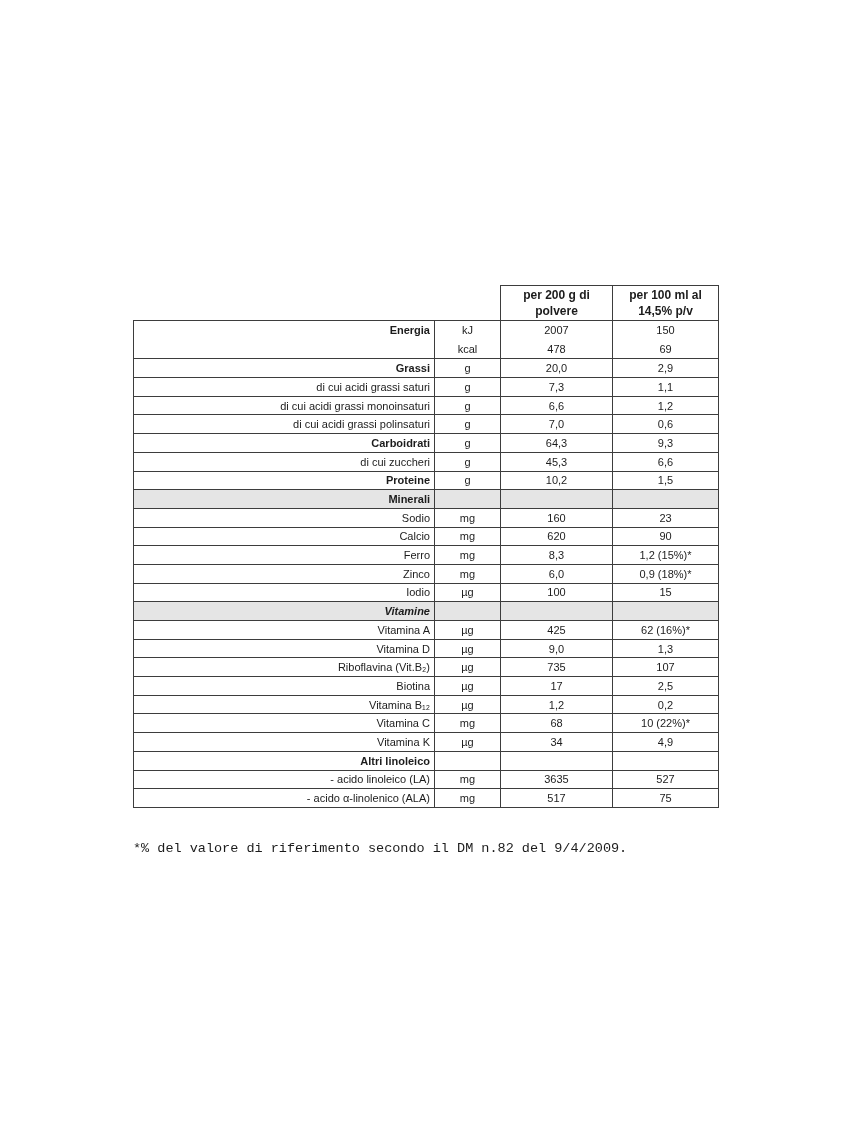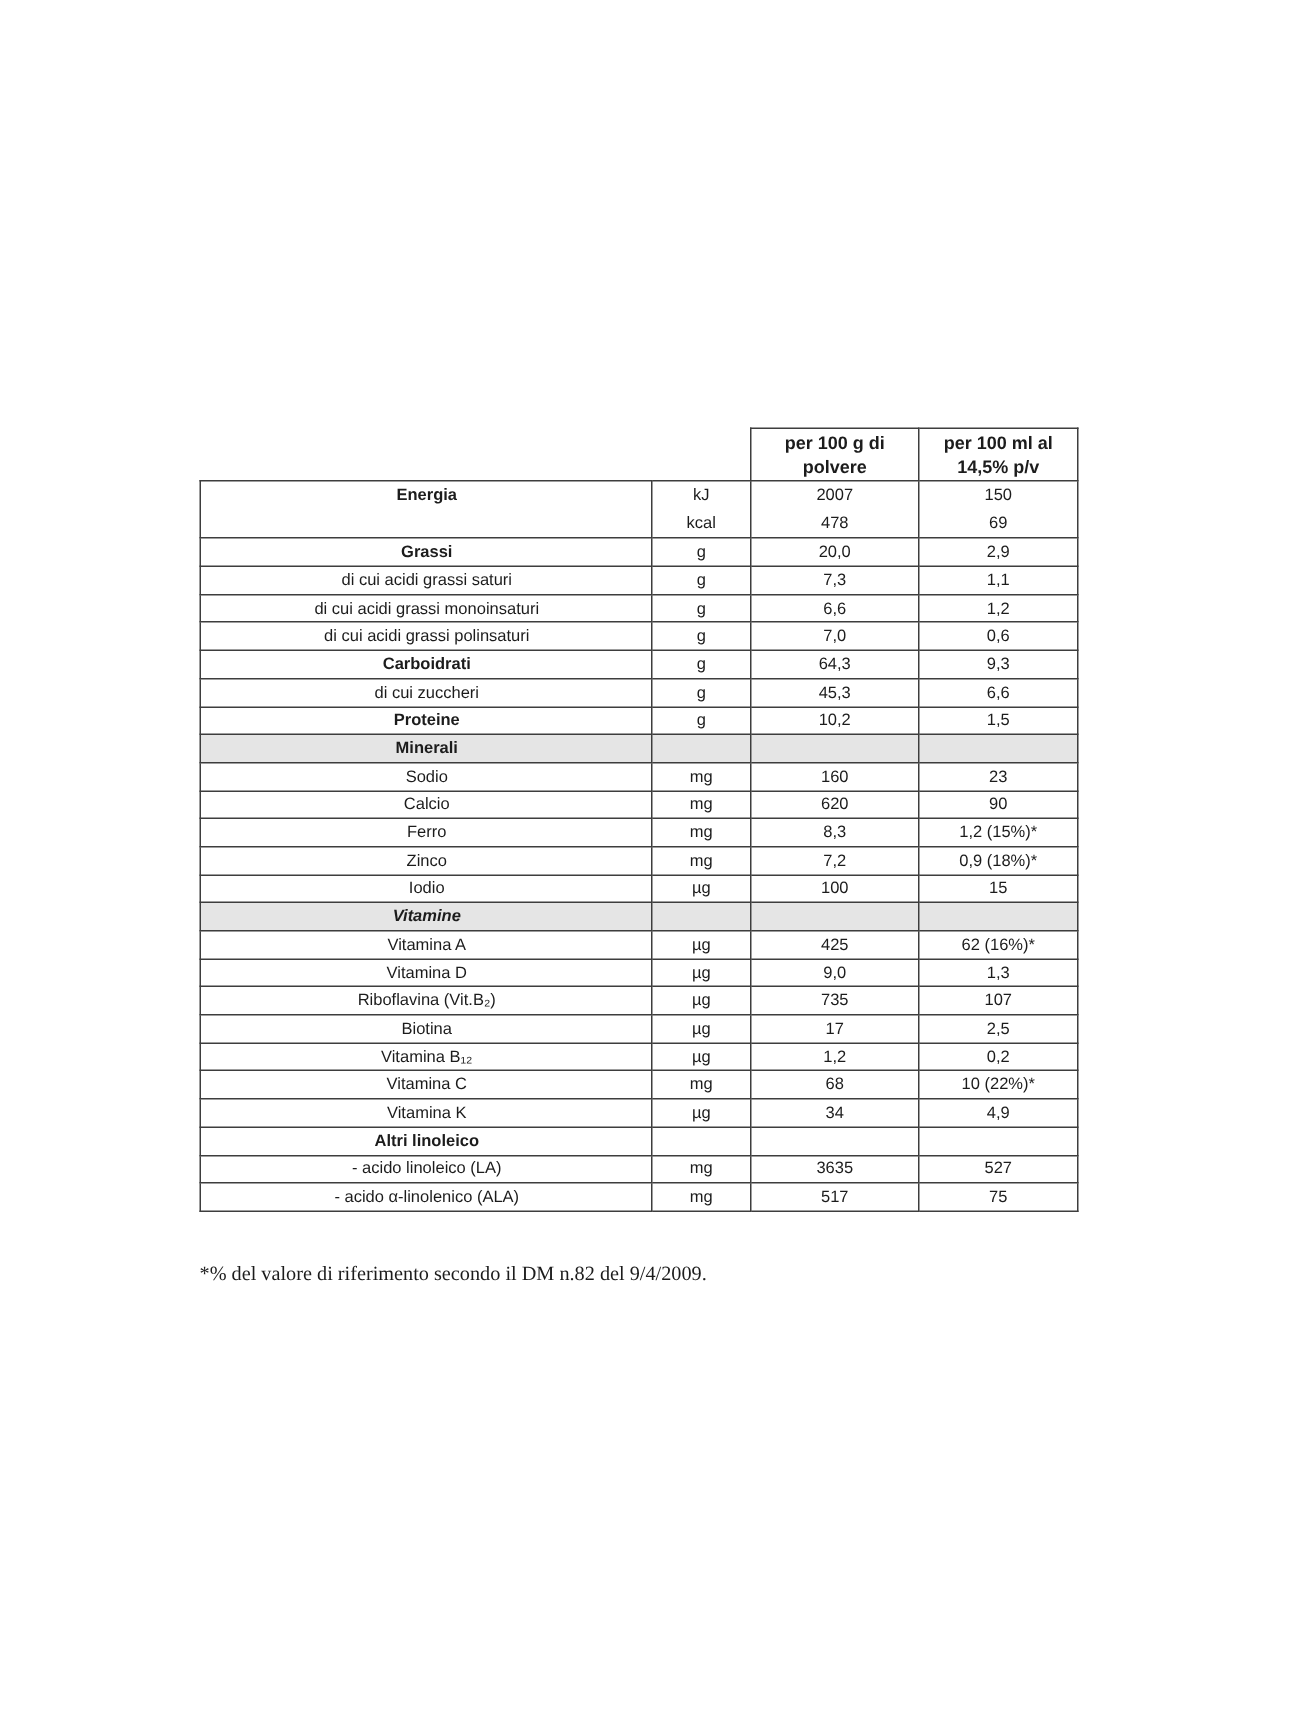--- a/index.html
+++ b/index.html
@@ -45,42 +45,42 @@
     background: transparent;
   }
   .nutrition-table td {
     border: 1px solid #3d3d3d;
     height: 18.7px;
     padding: 0 4px;
     vertical-align: middle;
     background: #ffffff;
   }
   .nutrition-table td.c-label {
-    text-align: center;
+    text-align: right;
     padding-left: 5px;
   }
   .nutrition-table td.c-unit,
   .nutrition-table td.c-per100g,
   .nutrition-table td.c-per100ml {
     text-align: center;
   }
   .nutrition-table tr.shaded td { background: #e5e5e5; }
   .nutrition-table .b { font-weight: bold; }
   .nutrition-table .i { font-style: italic; margin-left: 24px; }
   .nutrition-table tr.energy td { vertical-align: top; }
   .nutrition-table tr.energy td.c-label { padding-top: 3px; }
   .nutrition-table tr.energy .line {
     height: 18.5px;
     line-height: 18.5px;
   }
   .footnote {
     position: absolute;
     left: 133px;
     top: 841px;
-    font-family: Liberation Serif, serif;
+    font-family: Liberation Mono, monospace;
     font-size: 13.5px;
     color: #1c1c1c;
     white-space: nowrap;
   }
 </style>
 </head>
 <body>
 
 <div class="page">
 
@@ -88,21 +88,21 @@
     <colgroup>
       <col class="col-label">
       <col class="col-unit">
       <col class="col-per100g">
       <col class="col-per100ml">
     </colgroup>
     <thead>
       <tr>
         <th class="empty" colspan="2"></th>
         <th class="h">
-          <div>per 100 g di</div>
+          <div>per 200 g di</div>
           <div>polvere</div>
         </th>
         <th class="h">
           <div>per 100 ml al</div>
           <div>14,5% p/v</div>
         </th>
       </tr>
     </thead>
     <tbody>
         <tr class="energy">
@@ -182,21 +182,21 @@
         </tr>
         <tr>
           <td class="c-label">Ferro</td>
           <td class="c-unit">mg</td>
           <td class="c-per100g">8,3</td>
           <td class="c-per100ml">1,2 (15%)*</td>
         </tr>
         <tr>
           <td class="c-label">Zinco</td>
           <td class="c-unit">mg</td>
-          <td class="c-per100g">7,2</td>
+          <td class="c-per100g">6,0</td>
           <td class="c-per100ml">0,9 (18%)*</td>
         </tr>
         <tr>
           <td class="c-label">Iodio</td>
           <td class="c-unit">µg</td>
           <td class="c-per100g">100</td>
           <td class="c-per100ml">15</td>
         </tr>
         <tr class="shaded">
           <td class="c-label b i">Vitamine</td>

